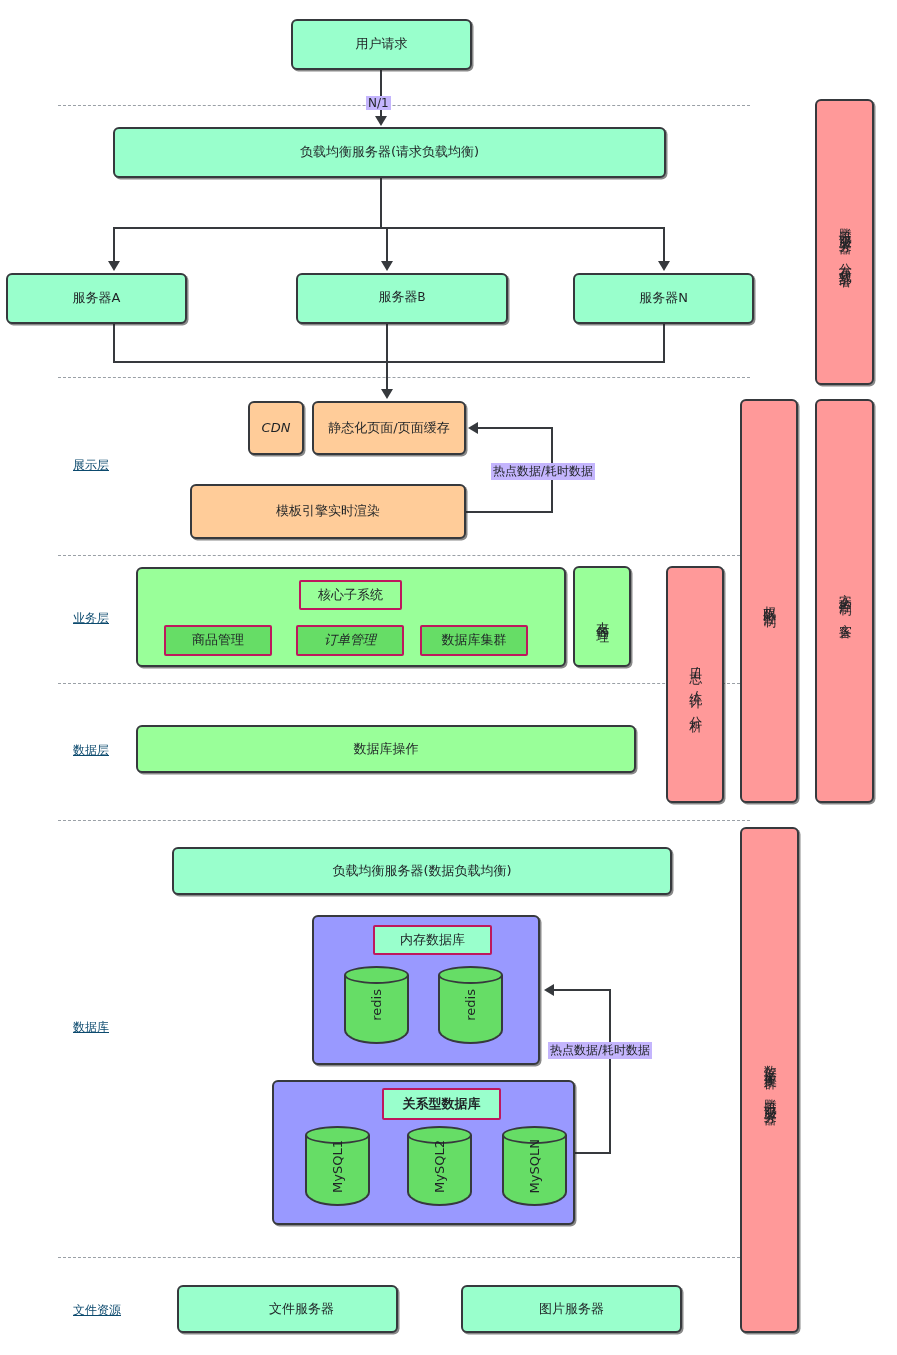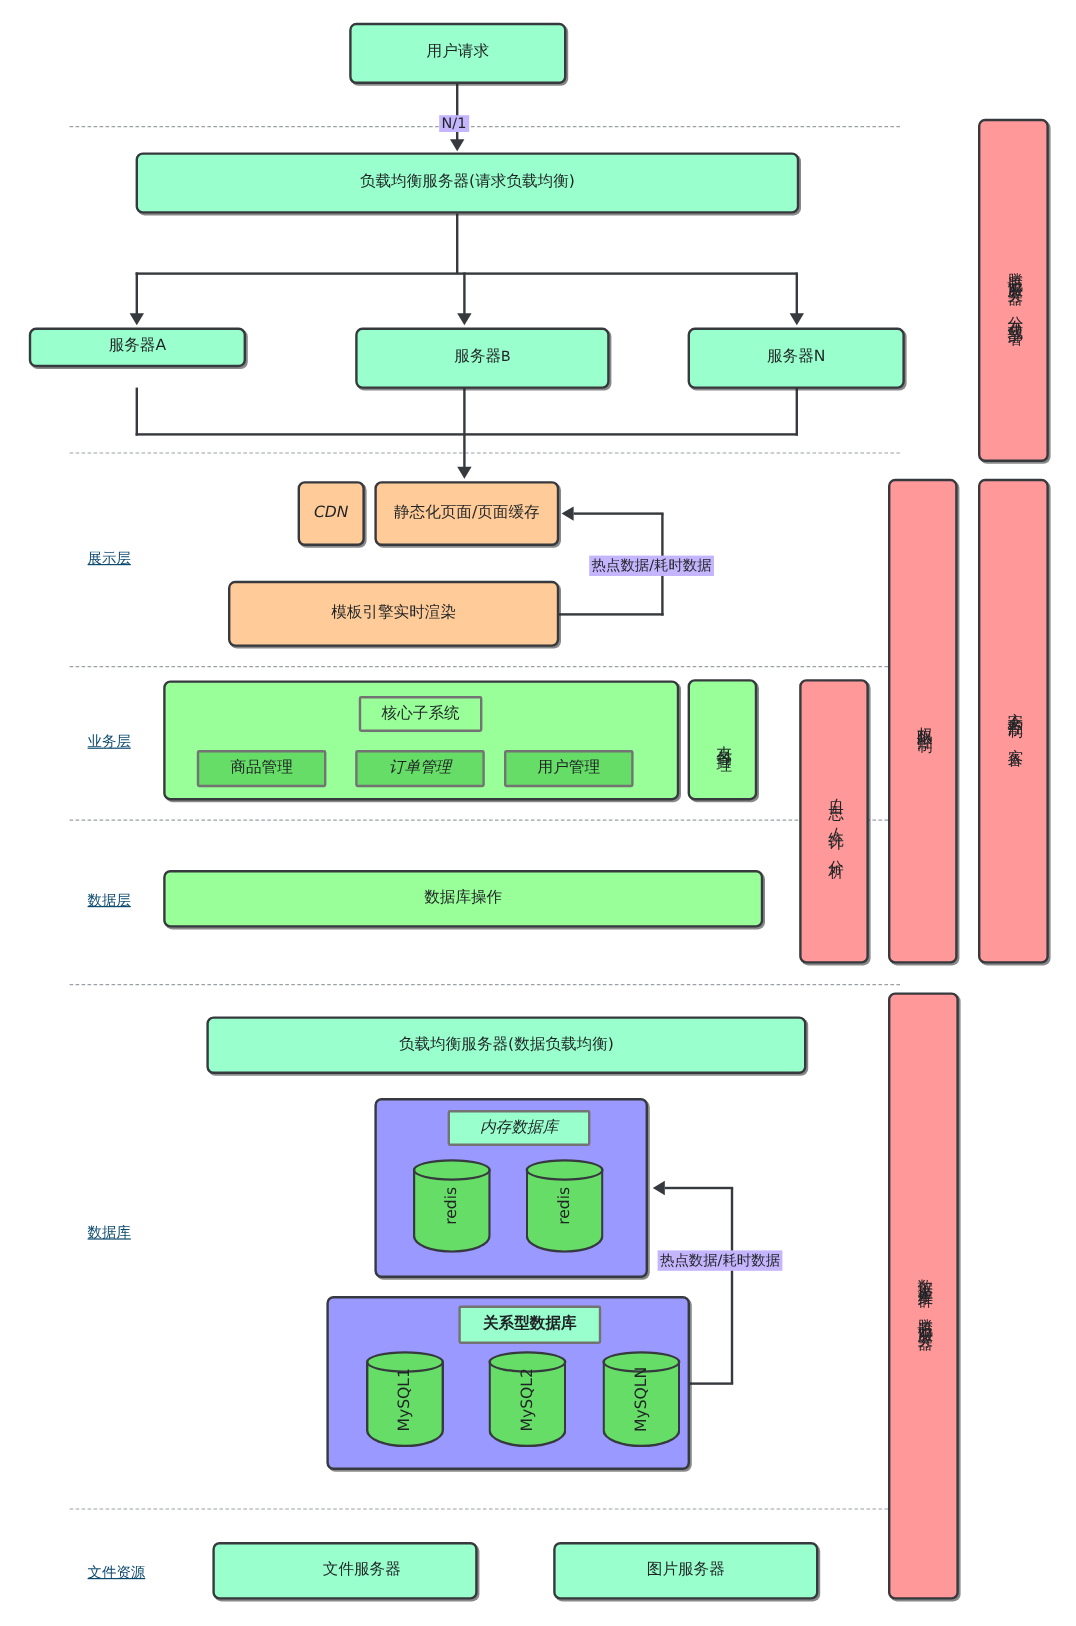--- a/index.html
+++ b/index.html
@@ -27,21 +27,21 @@
     color: #1f2326;
     line-height: 1.25;
     box-shadow: 1.5px 1.5px 0px rgba(40,40,40,0.55);
   }
   .mint   { background: #99ffcc; }
   .orange { background: #ffcc99; }
   .green  { background: #99ff99; }
   .green-dark { background: #66dd66; }
   .pink   { background: #ff9999; }
   .purple { background: #9999ff; }
-  .plainbox { border: 2px solid #737373; border-radius: 2px; box-shadow: none; }
+  .plainbox { border: 2px solid #be185d; border-radius: 2px; box-shadow: none; }
 
   .vert {
     writing-mode: vertical-rl;
     text-orientation: upright;
     letter-spacing: 3px;
     line-height: 1.1;
   }
 
   .label {
     position: absolute;
@@ -160,42 +160,42 @@
   <div class="edge h" style="left:575px; top:1152px; width:36px;"></div>
   <div class="edge v" style="left:609px; top:990px; height:163px;"></div>
   <div class="edge h" style="left:554px; top:989px; width:57px;"></div>
   <div class="arrow-left" style="left:544px; top:984px;"></div>
   <div class="edgelabel" style="left:548px; top:1042px;">热点数据/耗时数据</div>
 
   <div class="node mint" style="left:291px; top:19px; width:181px; height:51px;">用户请求</div>
 
   <div class="node mint" style="left:113px; top:127px; width:553px; height:51px;">负载均衡服务器(请求负载均衡)</div>
 
-  <div class="node mint" style="left:24px; top:273px; width:181px; height:33px;">服务器A</div>
+  <div class="node mint" style="left:6px; top:273px; width:181px; height:51px;">服务器A</div>
   <div class="node mint" style="left:296px; top:273px; width:212px; height:51px;font-family:Liberation Mono, monospace;">服务器B</div>
   <div class="node mint" style="left:573px; top:273px; width:181px; height:51px;">服务器N</div>
 
   <div class="node orange" style="left:248px; top:401px; width:56px; height:54px;font-style:italic;">CDN</div>
   <div class="node orange" style="left:190px; top:484px; width:276px; height:55px;">模板引擎实时渲染</div>
   <div class="node orange" style="left:312px; top:401px; width:154px; height:54px;">静态化页面/页面缓存</div>
 
   <div class="node green" style="left:136px; top:567px; width:430px; height:100px;"></div>
   <div class="node mint plainbox" style="left:299px; top:580px; width:103px; height:30px; background:#99ff99;">核心子系统</div>
   <div class="node green-dark plainbox" style="left:164px; top:625px; width:108px; height:31px;">商品管理</div>
   <div class="node green-dark plainbox" style="left:296px; top:625px; width:108px; height:31px;font-style:italic;">订单管理</div>
-  <div class="node green-dark plainbox" style="left:420px; top:625px; width:108px; height:31px;">用户管理</div>
+  <div class="node green-dark plainbox" style="left:420px; top:625px; width:108px; height:31px;">数据库集群</div>
 
   <div class="node green vert" style="left:573px; top:566px; width:58px; height:101px; font-size:13px;">支付管理</div>
 
   <div class="node green" style="left:136px; top:725px; width:500px; height:48px;">数据库操作</div>
 
   <div class="node mint" style="left:172px; top:847px; width:500px; height:48px;">负载均衡服务器(数据负载均衡)</div>
 
   <div class="node purple" style="left:312px; top:915px; width:228px; height:150px;"></div>
-  <div class="node mint plainbox" style="left:373px; top:925px; width:119px; height:30px;font-style:italic;">内存数据库</div>
+  <div class="node mint plainbox" style="left:373px; top:925px; width:119px; height:30px;">内存数据库</div>
 
   <div class="cyl" style="left:344px; top:966px; width:65px; height:78px;">
     <div class="body"></div>
     <div class="top"></div>
     <div class="cap-label">
         <span>redis</span>
       </div>
   </div>
   <div class="cyl" style="left:438px; top:966px; width:65px; height:78px;">
     <div class="body"></div>

